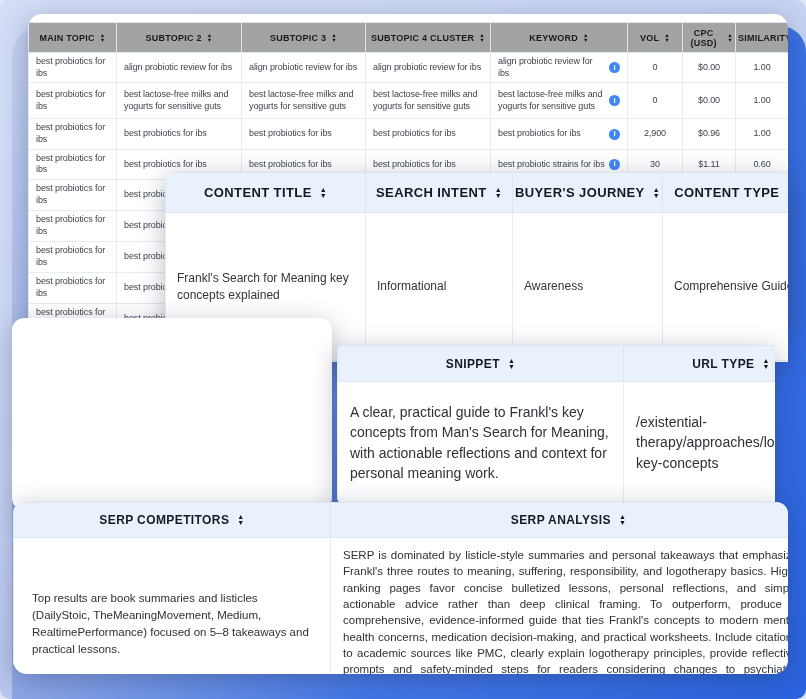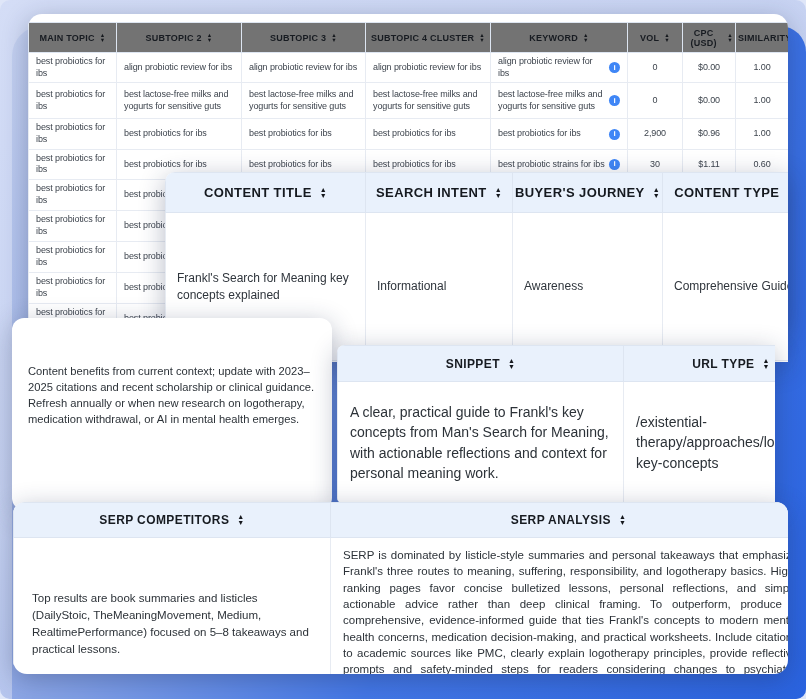--- a/index.html
+++ b/index.html
@@ -12,21 +12,21 @@
          background:linear-gradient(115deg,#c6d2f1 0%,#93abe6 26%,#4377e6 60%,#2a63df 100%);}
   .card{position:absolute;background:#ffffff;box-shadow:0 6px 26px rgba(27,39,77,.32);overflow:hidden;}
   .card-main{left:28px;top:14px;width:760px;height:316px;border-radius:14px;z-index:2;padding-top:8px;}
   .card-content{left:165px;top:172px;width:623px;height:190px;border-radius:10px 0 0 10px;z-index:3;}
   .card-freshness{left:12px;top:318px;width:320px;height:192px;border-radius:12px;z-index:4;}
   .card-snippet{left:337px;top:345px;width:438px;height:160px;border-radius:8px 0 0 8px;z-index:4;}
   .card-serp{left:13px;top:502px;width:775px;height:172px;border-radius:12px 12px 14px 14px;z-index:5;}
 
   table{border-collapse:collapse;table-layout:fixed;}
   .main-table{width:760px;}
-  .main-table th{background:#737373;border:1px solid #dde5f1;font-size:9px;font-weight:700;
+  .main-table th{background:#a3a3a3;border:1px solid #dde5f1;font-size:9px;font-weight:700;
                  letter-spacing:.25px;color:#171b21;text-align:center;vertical-align:middle;
                  padding:3px 2px;height:30px;white-space:normal;overflow:hidden;}
   .main-table td{border:1px solid #e7ebf2;background:#fff;font-size:9px;letter-spacing:-.1px;
                  color:#3d444d;padding:3px 7px;vertical-align:middle;line-height:1.3;overflow:hidden;}
   .main-table td.num{text-align:center;padding:2px 2px;}
   .kw{display:flex;align-items:center;}
   .kw-text{flex:1 1 auto;min-width:0;}
   .info{width:11px;height:11px;border-radius:50%;background:#3f86f6;color:#fff;font-size:8px;
         font-weight:700;display:inline-flex;align-items:center;justify-content:center;
         margin-left:4px;flex:none;font-style:normal;line-height:1;}
@@ -317,23 +317,20 @@
           <td>Frankl's Search for Meaning key concepts explained</td>
           <td>Informational</td>
           <td>Awareness</td>
           <td>Comprehensive Guide</td>
         </tr>
       </tbody>
     </table>
   </section>
 
   <section class="card card-freshness">
-    <div class="freshness-body">
-      <p>Content benefits from current context; update with 2023–2025 citations and recent scholarship or clinical guidance. Refresh annually or when new research on logotherapy, medication withdrawal, or AI in mental health emerges.</p>
-    </div>
   </section>
 
   <section class="card card-snippet">
     <table class="snippet-table">
       <colgroup>
           <col style="width:286px">
           <col style="width:215px">
         </colgroup>
       <thead>
         <tr>

